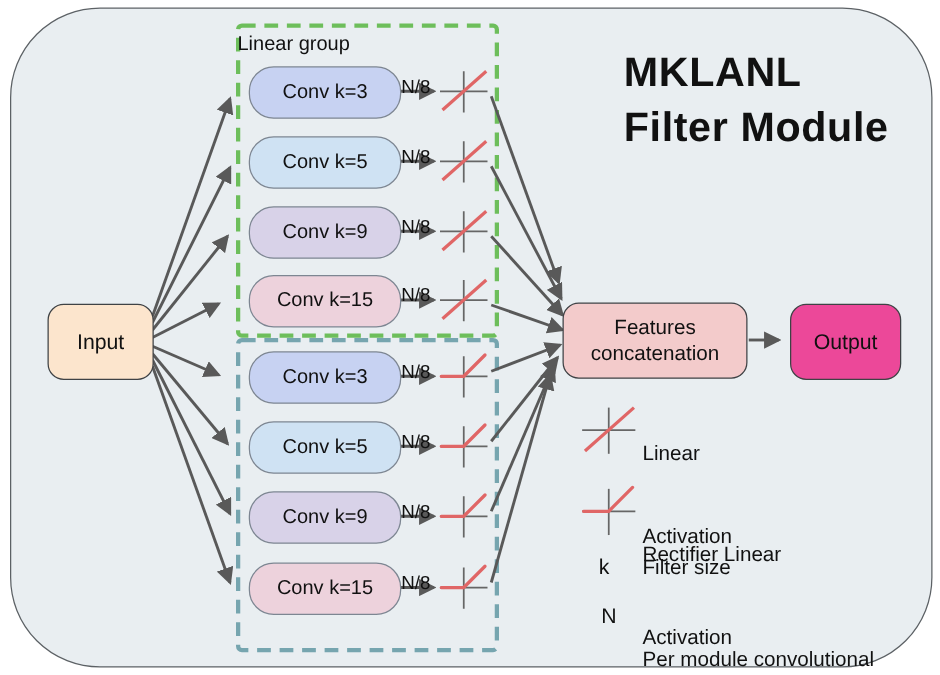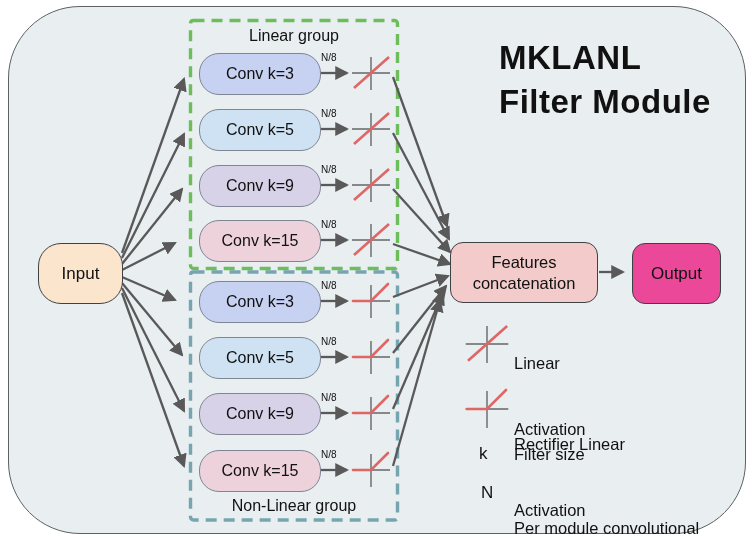--- a/index.html
+++ b/index.html
@@ -1,26 +1,26 @@
 <!DOCTYPE html>
 <html style="--frame-fill: #E9EEF1;"><head>
 <meta charset="utf-8">
 <style>
   html,body{margin:0;padding:0;background:#ffffff;}
   .page{position:relative;width:752px;height:540px;font-family:"Liberation Sans",sans-serif;color:#111;overflow:hidden;}
   .frame{position:absolute;left:8px;top:6px;width:736px;height:526px;border:1.6px solid #5c6165;border-radius:72px;background:var(--frame-fill,#E9EEF1);}
   #overlay{position:absolute;left:0;top:0;width:752px;height:540px;pointer-events:none;}
   .title{position:absolute;left:499px;top:36px;font-size:33px;font-weight:bold;line-height:44px;letter-spacing:.5px;}
   .node{position:absolute;display:flex;align-items:center;justify-content:center;text-align:center;border:1.6px solid #3f4245;border-radius:13px;font-size:17px;}
-  .node-input{left:38px;top:243px;width:83px;height:59px;border-radius:23px;}
+  .node-input{left:38px;top:243px;width:83px;height:59px;}
   .node-features{left:450px;top:242px;width:146px;height:59px;font-size:16.5px;line-height:21px;}
   .node-output{left:632px;top:243px;width:87px;height:59px;}
   .conv-box{position:absolute;left:199px;width:120px;height:40px;display:flex;align-items:center;justify-content:center;border:1.4px solid #7d8692;border-radius:20px;font-size:16px;}
-  .filters-label{position:absolute;left:321px;width:36px;font-size:10px;line-height:16px;}
-  .group-label{position:absolute;left:190px;width:208px;text-align:center;font-size:16px;}
+  .filters-label{position:absolute;left:321px;width:36px;font-size:15px;line-height:16px;margin-top:12px;}
+  .group-label{position:absolute;left:190px;width:208px;font-size:16px;}
   .legend-text{position:absolute;font-size:16.5px;line-height:22px;white-space:pre-wrap;}
   .legend-symbol{position:absolute;font-size:17px;}
 </style>
 </head>
 <body>
 
 <div class="page">
   <div class="frame"></div>
 
   <svg id="overlay" width="752" height="540" viewBox="0 0 752 540" xmlns="http://www.w3.org/2000/svg">
@@ -102,21 +102,20 @@
       <span>Features</span><br>
       <span>concatenation</span>
     </span>
   </div>
 
   <div class="node node-output" style="background: #ec4899;">
     <span>Output</span>
   </div>
 
   <div class="group-label" style="top:27px;">Linear group</div>
-  <div class="group-label" style="top:497px;">Non-Linear group</div>
 
   <div class="legend-text" style="left:514px;top:308px;">
     <div>Linear</div>
     <div>Activation</div>
   </div>
   <div class="legend-text" style="left:514px;top:389px;">
     <div>Rectifier Linear</div>
     <div>Activation</div>
   </div>
   <div class="legend-symbol" style="left:479px;top:444px;">k</div>

